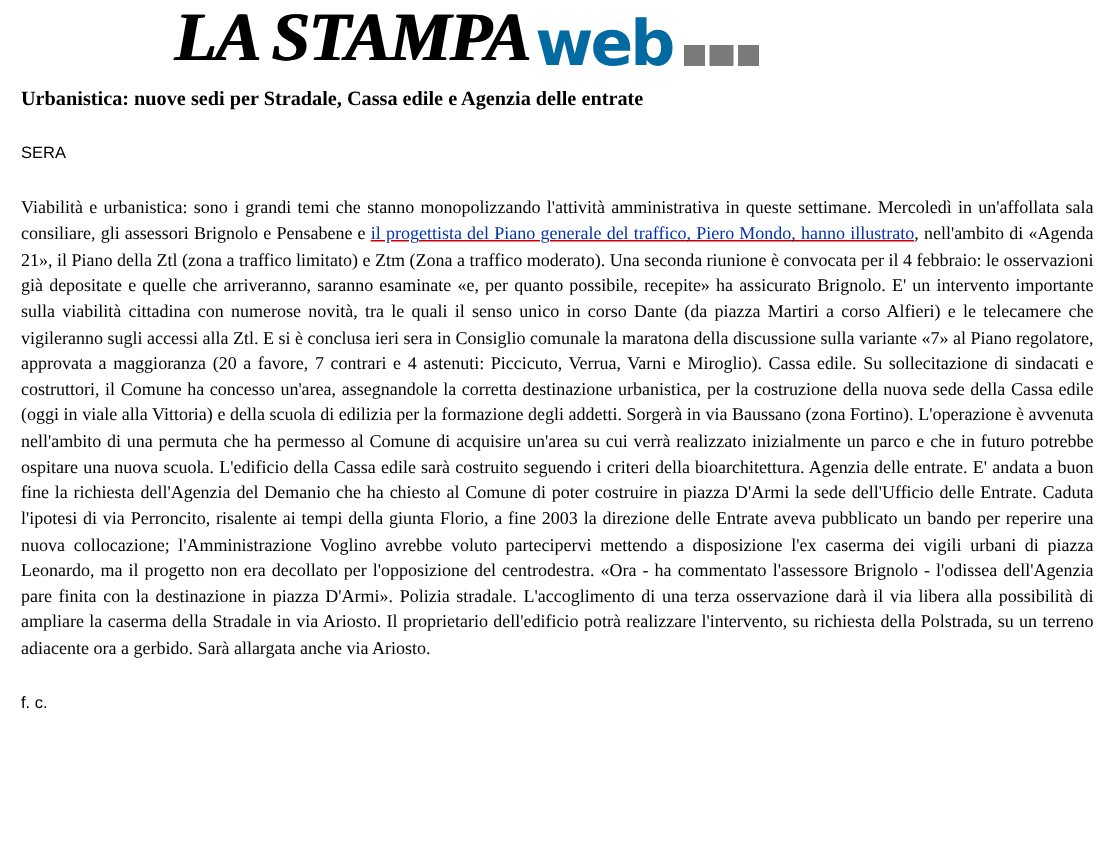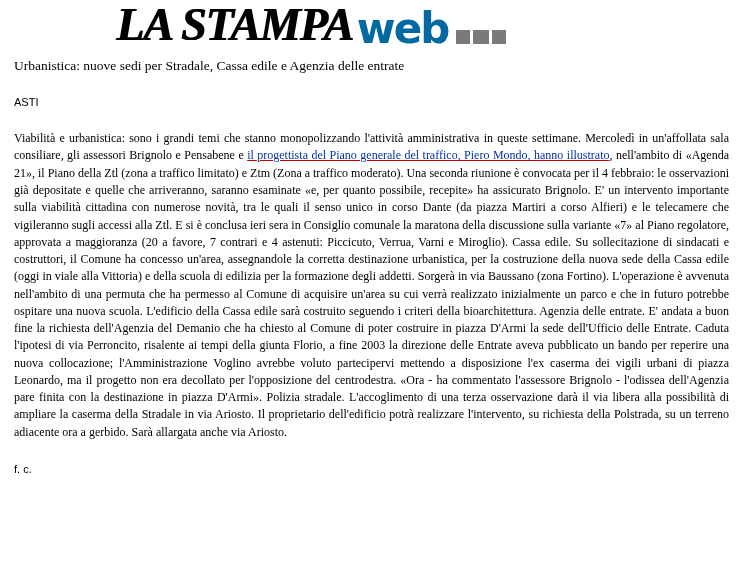--- a/index.html
+++ b/index.html
@@ -93,21 +93,21 @@
   h1.headline {
     font-family: "Liberation Serif", serif;
     font-weight: bold;
     font-size: 19.5px;
     line-height: 1.2;
     margin: 0 0 4px 0;
     letter-spacing: 0px;
   }
   .subhead {
     font-family: "Liberation Serif", serif;
-    font-weight: normal;
+    font-weight: bold;
     font-size: 13.5px;
     line-height: 1.2;
     margin: 0 0 22px 0;
   }
   .dateline {
     font-family: "Liberation Sans", sans-serif;
     font-size: 11px;
     margin: 0 0 22px 0;
   }
 
@@ -146,20 +146,20 @@
       </span>
     </div>
   </div>
 
   <div class="content">
 
 
 
     <div class="subhead">Urbanistica: nuove sedi per Stradale, Cassa edile e Agenzia delle entrate</div>
 
-    <div class="dateline">ASTI</div>
+    <div class="dateline">SERA</div>
 
     <p class="body-text"><span>Viabilità e urbanistica: sono i grandi temi che stanno monopolizzando l'attività amministrativa in queste settimane. Mercoledì in un'affollata sala consiliare, gli assessori Brignolo e Pensabene e </span><span class="hl">il progettista del Piano generale del traffico, Piero Mondo, hanno illustrato</span><span>, nell'ambito di «Agenda 21», il Piano della Ztl (zona a traffico limitato) e Ztm (Zona a traffico moderato). Una seconda riunione è convocata per il 4 febbraio: le osservazioni già depositate e quelle che arriveranno, saranno esaminate «e, per quanto possibile, recepite» ha assicurato Brignolo. E' un intervento importante sulla viabilità cittadina con numerose novità, tra le quali il senso unico in corso Dante (da piazza Martiri a corso Alfieri) e le telecamere che vigileranno sugli accessi alla Ztl. E si è conclusa ieri sera in Consiglio comunale la maratona della discussione sulla variante «7» al Piano regolatore, approvata a maggioranza (20 a favore, 7 contrari e 4 astenuti: Piccicuto, Verrua, Varni e Miroglio). Cassa edile. Su sollecitazione di sindacati e costruttori, il Comune ha concesso un'area, assegnandole la corretta destinazione urbanistica, per la costruzione della nuova sede della Cassa edile (oggi in viale alla Vittoria) e della scuola di edilizia per la formazione degli addetti. Sorgerà in via Baussano (zona Fortino). L'operazione è avvenuta nell'ambito di una permuta che ha permesso al Comune di acquisire un'area su cui verrà realizzato inizialmente un parco e che in futuro potrebbe ospitare una nuova scuola. L'edificio della Cassa edile sarà costruito seguendo i criteri della bioarchitettura. Agenzia delle entrate. E' andata a buon fine la richiesta dell'Agenzia del Demanio che ha chiesto al Comune di poter costruire in piazza D'Armi la sede dell'Ufficio delle Entrate. Caduta l'ipotesi di via Perroncito, risalente ai tempi della giunta Florio, a fine 2003 la direzione delle Entrate aveva pubblicato un bando per reperire una nuova collocazione; l'Amministrazione Voglino avrebbe voluto partecipervi mettendo a disposizione l'ex caserma dei vigili urbani di piazza Leonardo, ma il progetto non era decollato per l'opposizione del centrodestra. «Ora - ha commentato l'assessore Brignolo - l'odissea dell'Agenzia pare finita con la destinazione in piazza D'Armi». Polizia stradale. L'accoglimento di una terza osservazione darà il via libera alla possibilità di ampliare la caserma della Stradale in via Ariosto. Il proprietario dell'edificio potrà realizzare l'intervento, su richiesta della Polstrada, su un terreno adiacente ora a gerbido. Sarà allargata anche via Ariosto.</span></p>
 
     <div class="signature">f. c.</div>
 
   </div>
 </div>
 
 </body></html>

